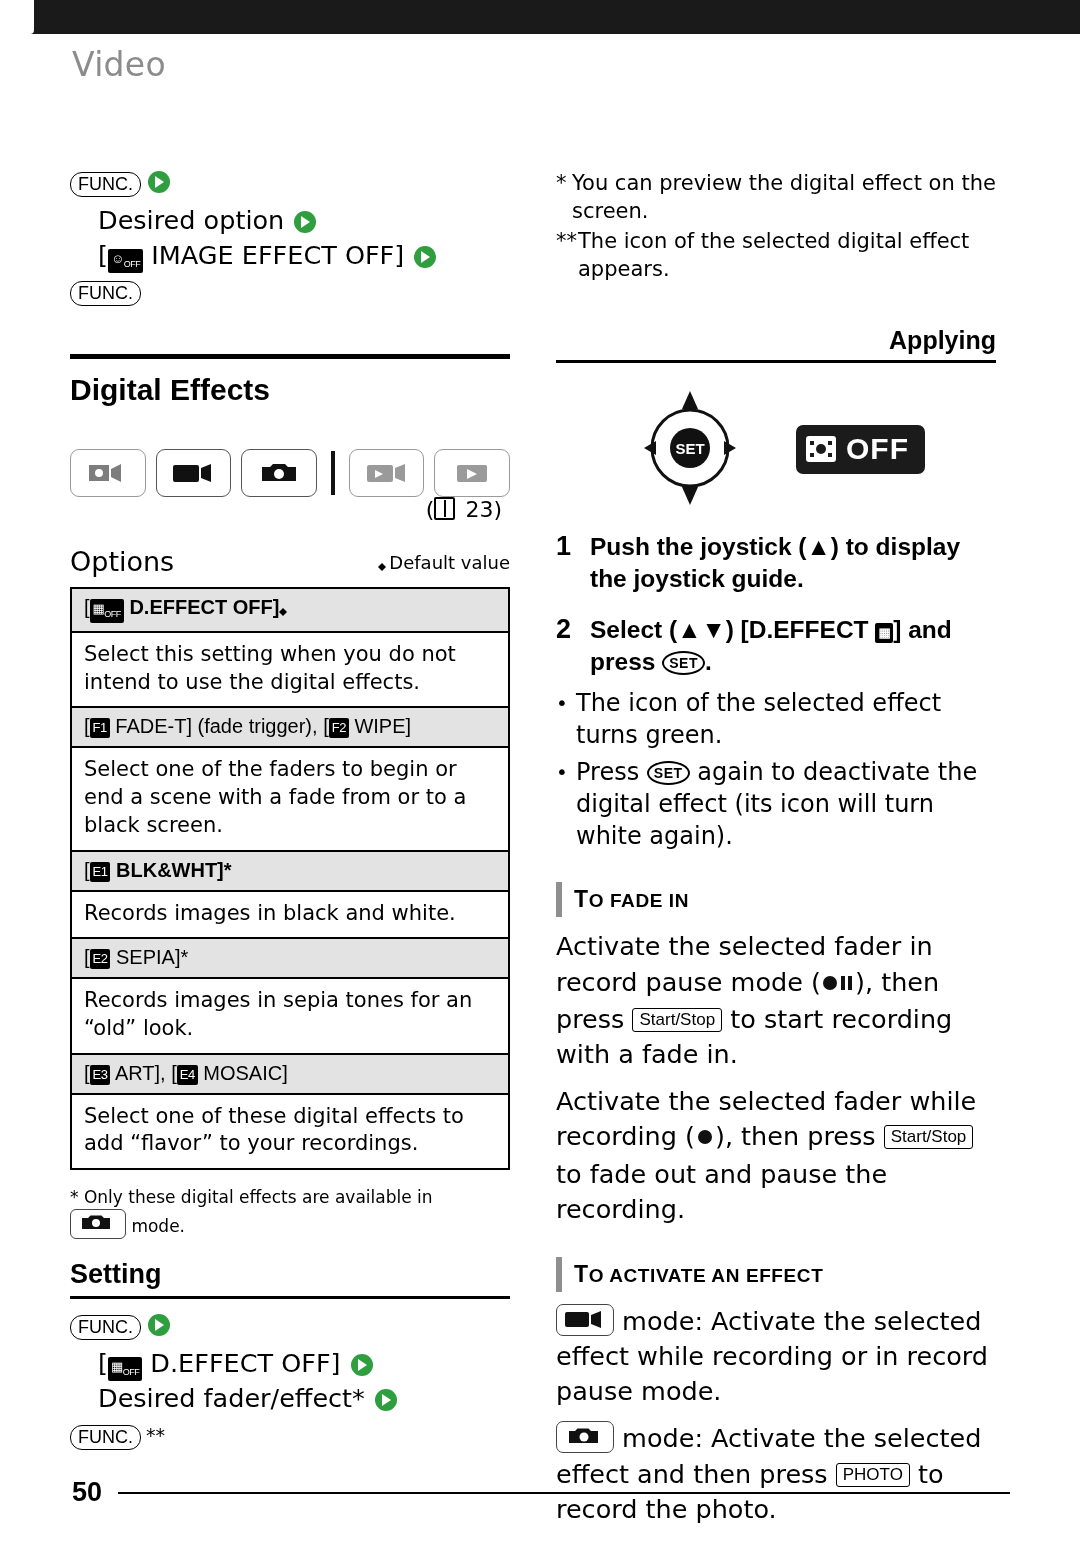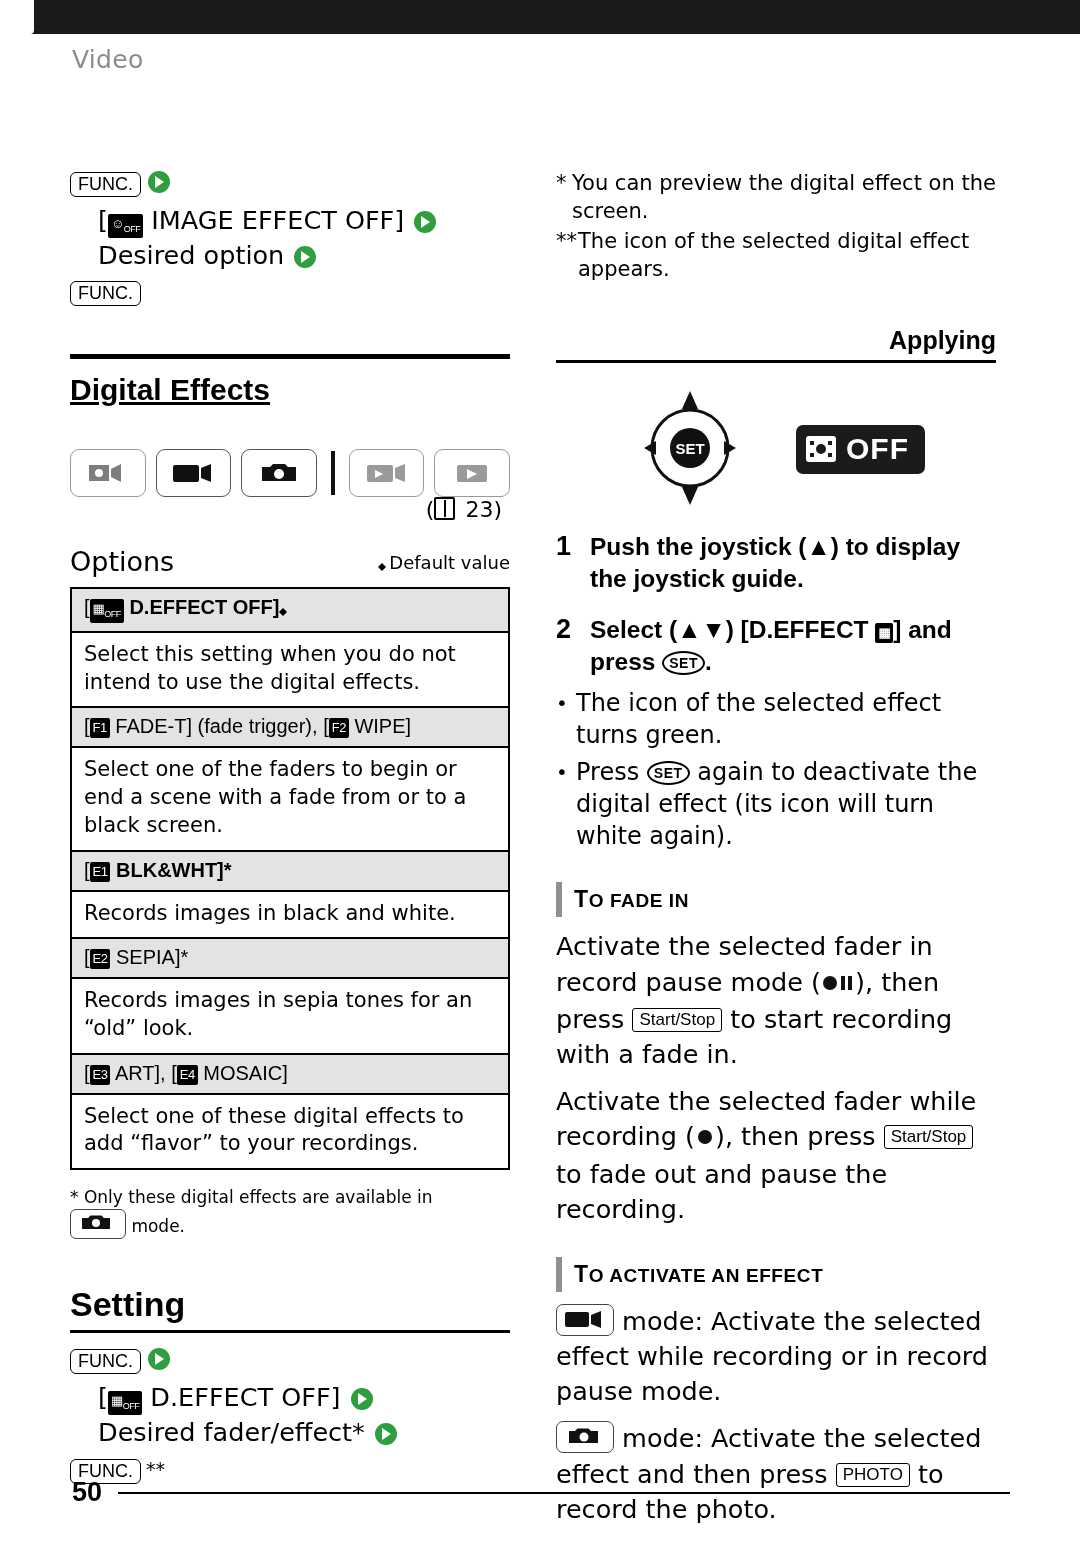--- a/index.html
+++ b/index.html
@@ -30,21 +30,21 @@
     width: 34px; height: 34px;
     background: #ffffff;
     border-bottom-right-radius: 4px;
   }
 
   
   .section-label {
     position: absolute;
     left: 72px;
     top: 45px;
-    font-size: 25px;
+    font-size: 33px;
     color: #8c8c8c;
     letter-spacing: 0.3px;
   }
 
   
   .col-left {
     position: absolute;
     left: 70px;
     top: 170px;
     width: 440px;
@@ -57,21 +57,21 @@
   }
   .big {
     font-size: 25.5px;
     line-height: 1.38;
   }
 
   
   .keybox {
     display: inline-block;
     border: 1.6px solid #000;
-    border-radius: 6px;
+    border-radius: 12px;
     padding: 2px 7px 3px 7px;
     font-size: 18px;
     line-height: 1;
     font-family: "Liberation Sans", sans-serif;
     vertical-align: middle;
     background: #fff;
   }
 
   
   .garrow {
@@ -90,21 +90,20 @@
   
   .sec-rule-thick {
     border-top: 5px solid #000;
     margin-top: 48px;
   }
   .sec-title {
     font-family: "Liberation Sans", sans-serif;
     font-weight: bold;
     font-size: 30px;
     margin-top: 14px;
-    text-decoration: underline;
   }
 
   
   .modestrip {
     margin-top: 42px;
     display: flex;
     align-items: center;
     gap: 10px;
   }
   .modebox {
@@ -225,22 +224,22 @@
     border-radius: 6px;
     vertical-align: -7px;
     position: relative;
     background:#fff;
   }
 
   
   .sub-head {
     font-family: "Liberation Sans", sans-serif;
     font-weight: bold;
-    font-size: 34px;
-    margin-top: 46px;
+    font-size: 27px;
+    margin-top: 20px;
   }
   .sub-rule {
     border-top: 3px solid #000;
     margin-top: 6px;
     margin-bottom: 14px;
   }
 
   
   .note {
     font-size: 21px;
@@ -416,32 +415,32 @@
     <span class="keybox">FUNC.</span>
     <span class="garrow">
       <svg width="26" height="24" viewBox="0 0 26 24">
           <circle cx="13" cy="12" r="11" fill="#2f9e3f"></circle>
           <path d="M9 6 L18 12 L9 18 Z" fill="#ffffff"></path>
         </svg>
     </span>
   </div>
 
   <div class="big indent1">
-    <span>[</span><span class="lcdicon">☺<sub style="font-size:9px">OFF</sub></span>
-    <span>IMAGE EFFECT OFF]</span>
+    <span>Desired option</span>
     <span class="garrow">
       <svg width="26" height="24" viewBox="0 0 26 24">
           <circle cx="13" cy="12" r="11" fill="#2f9e3f"></circle>
           <path d="M9 6 L18 12 L9 18 Z" fill="#ffffff"></path>
         </svg>
     </span>
   </div>
 
   <div class="big indent1">
-    <span>Desired option</span>
+    <span>[</span><span class="lcdicon">☺<sub style="font-size:9px">OFF</sub></span>
+    <span>IMAGE EFFECT OFF]</span>
     <span class="garrow">
       <svg width="26" height="24" viewBox="0 0 26 24">
           <circle cx="13" cy="12" r="11" fill="#2f9e3f"></circle>
           <path d="M9 6 L18 12 L9 18 Z" fill="#ffffff"></path>
         </svg>
     </span>
   </div>
 
   <div style="margin-top:8px">
     <span class="keybox">FUNC.</span>

